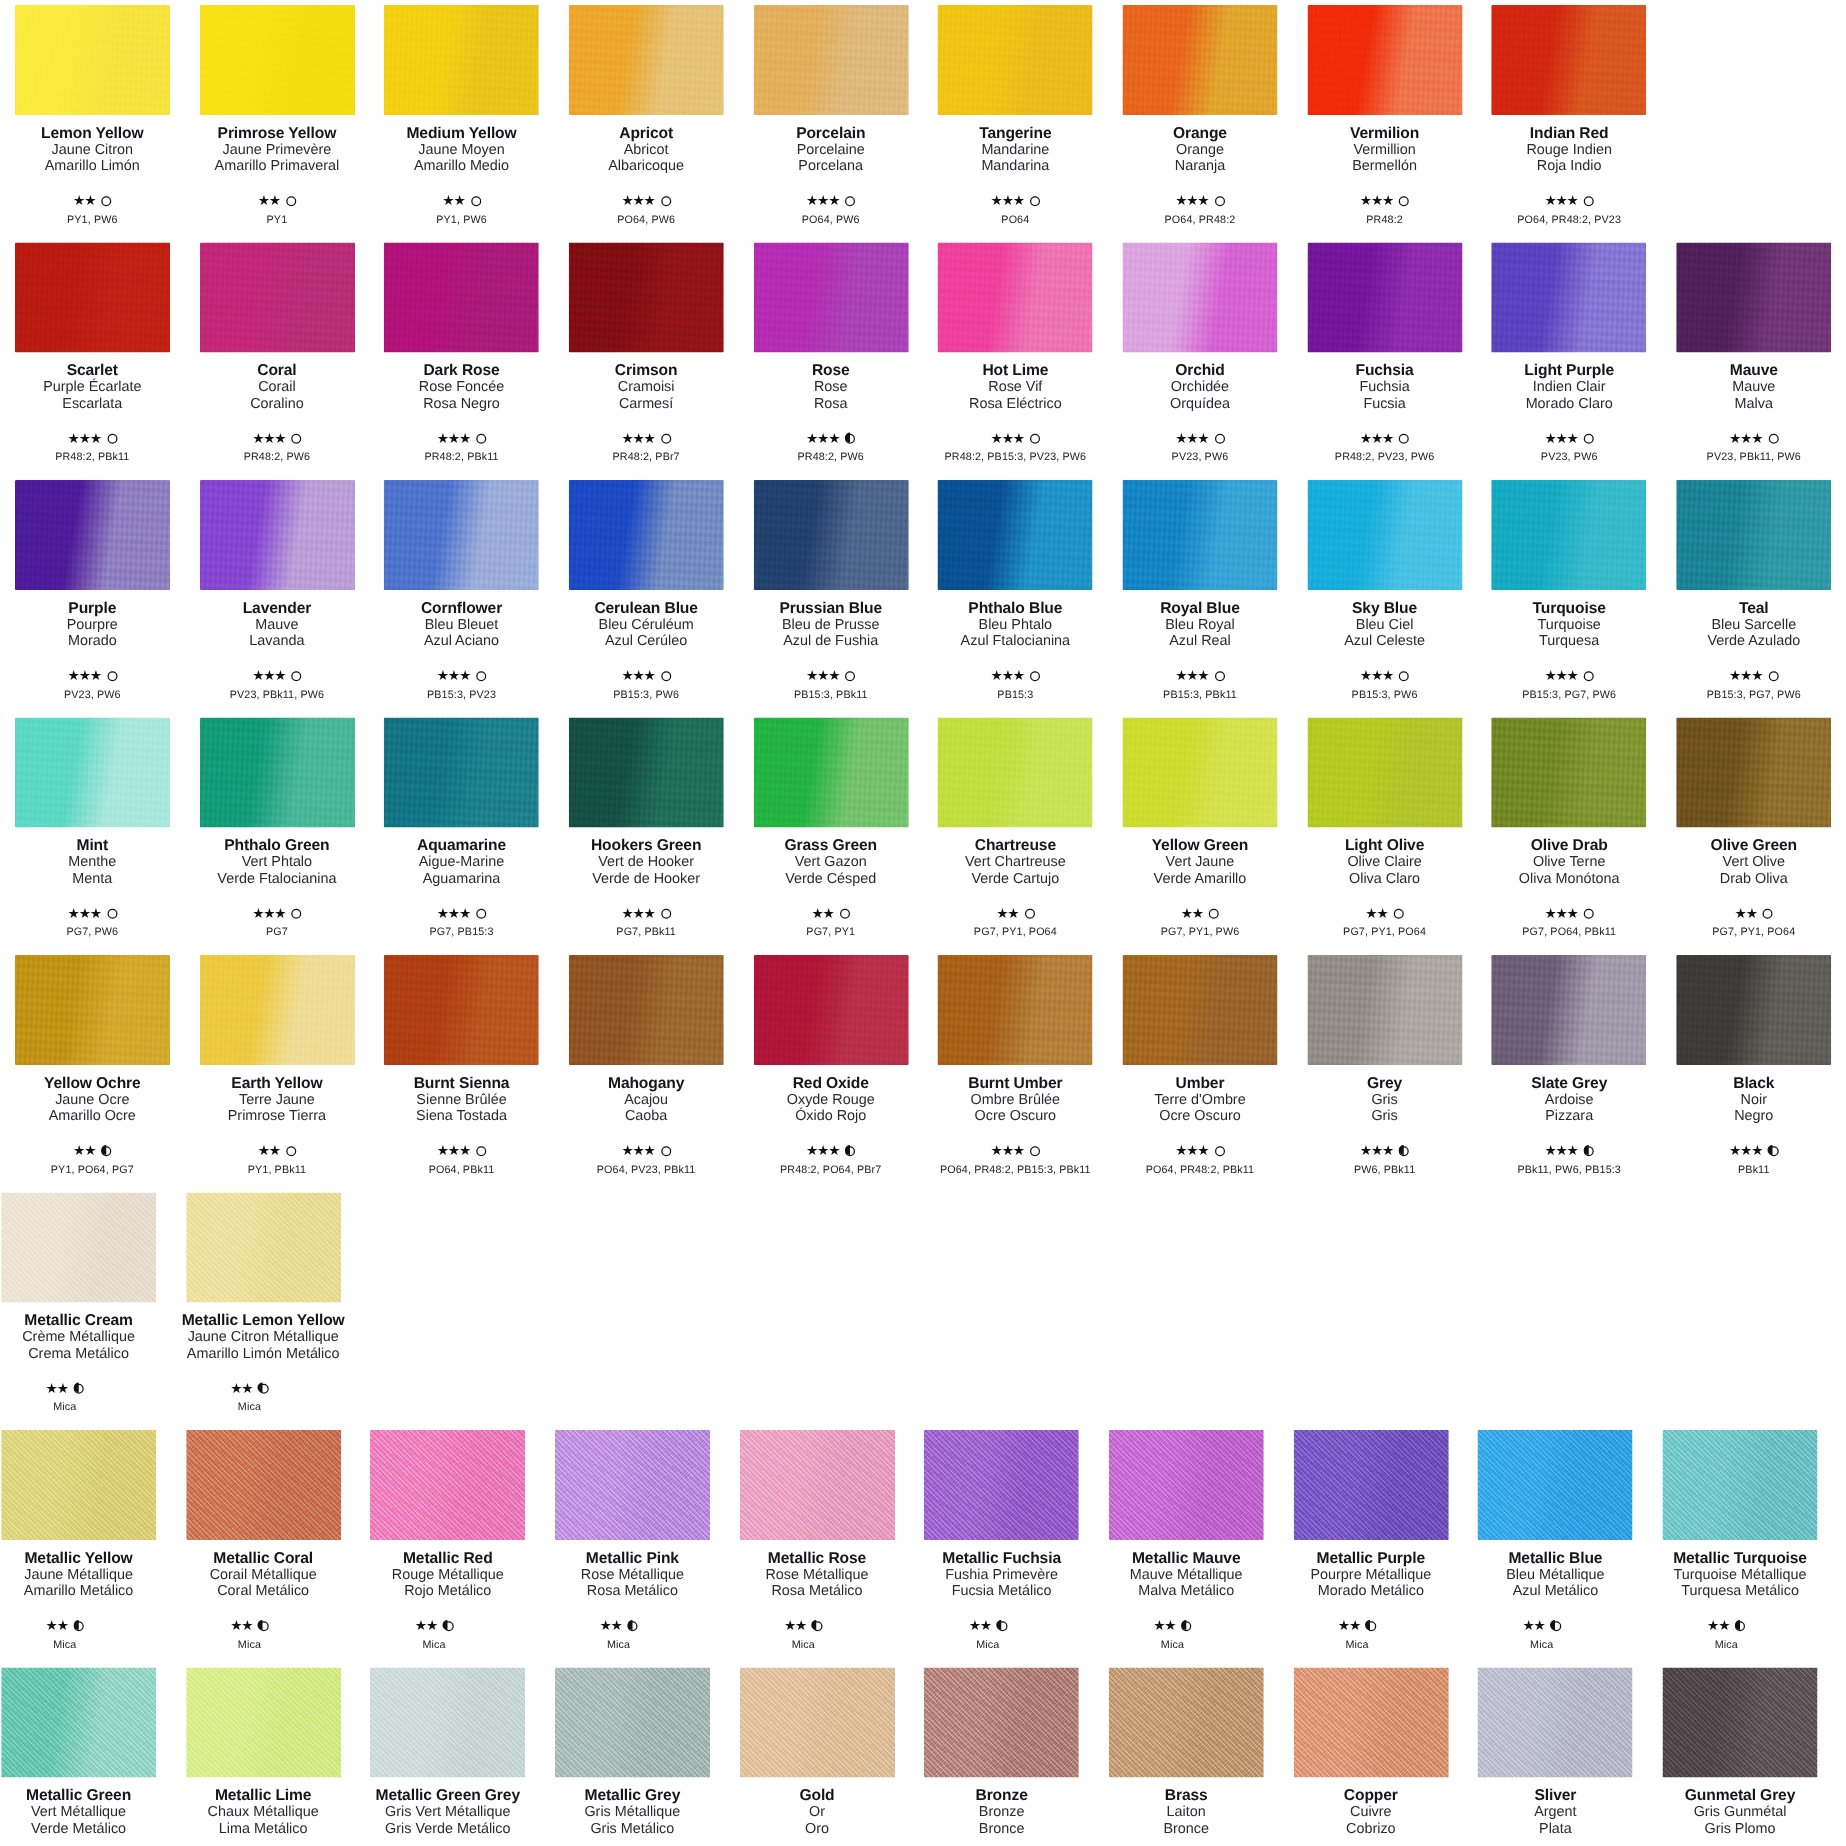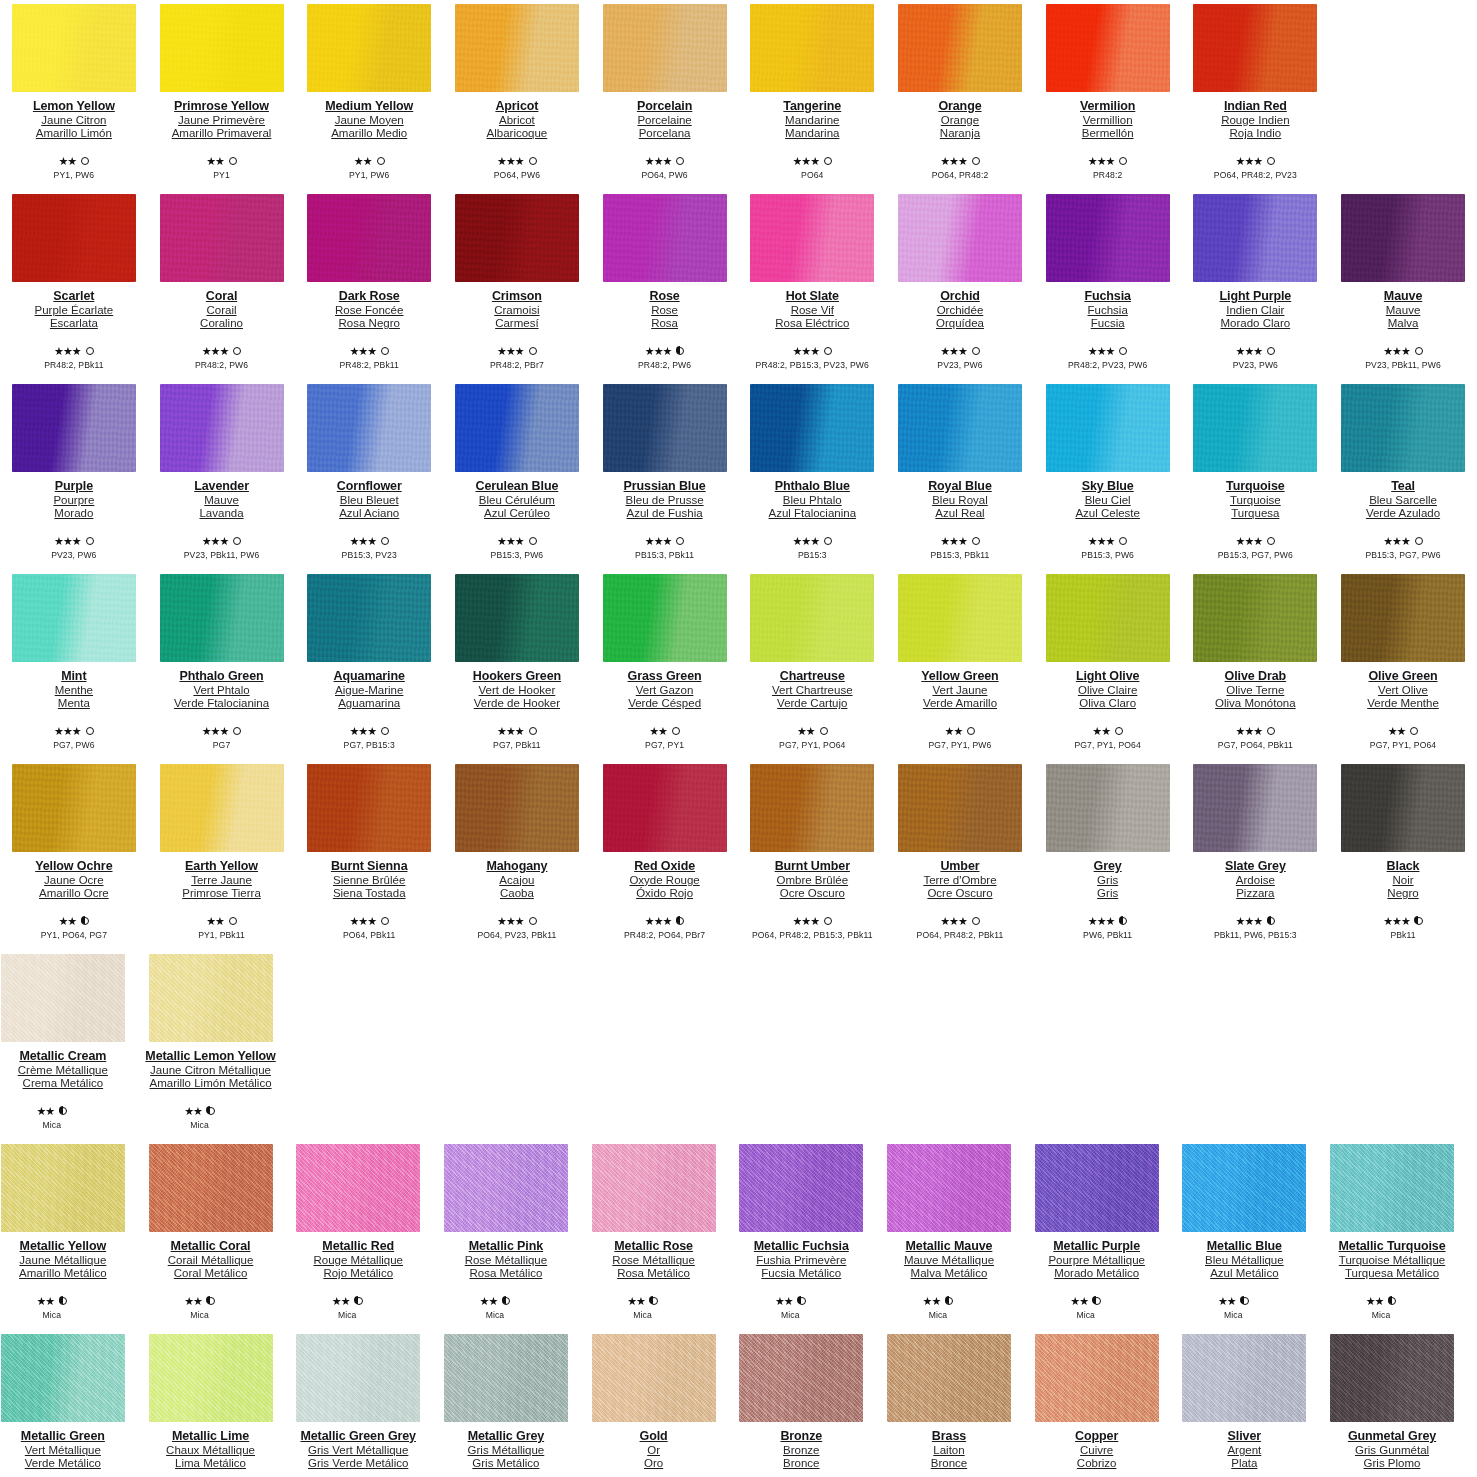--- a/index.html
+++ b/index.html
@@ -19,21 +19,20 @@
   .chart {
     width: 1477px;
     display: flex;
     flex-direction: column;
   }
 
   .swatch-row {
     display: grid;
     grid-template-columns: repeat(10, 147.7px);
     width: 1473px;
-    text-decoration: underline;
   }
 
   .swatch-cell {
     width: 147.7px;
     height: 190px;
     box-sizing: border-box;
     display: flex;
     flex-direction: column;
     align-items: center;
     position: relative;
@@ -399,21 +398,21 @@
           </div>
           <div class="pigments">PR48:2, PW6</div>
         </div>
       </div>
       <div class="swatch-cell">
         <div class="patch">
           <div class="wash" style="background: linear-gradient(100deg, rgb(238, 62, 154) 0%, rgb(238, 62, 154) 38%, rgb(238, 111, 177) 62%, rgb(238, 111, 177) 100%);"></div>
           <div class="grain"></div>
         </div>
         <div class="labels">
-          <div class="name-en">Hot Slate</div>
+          <div class="name-en">Hot Lime</div>
           <div class="name-fr">Rose Vif</div>
           <div class="name-es">Rosa Eléctrico</div>
         </div>
         <div class="foot">
           <div class="marks">
             <span class="stars">★★★</span>
             <span class="opacity-glyph "></span>
           </div>
           <div class="pigments">PR48:2, PB15:3, PV23, PW6</div>
         </div>
@@ -837,21 +836,21 @@
         </div>
       </div>
       <div class="swatch-cell">
         <div class="patch">
           <div class="wash" style="background: linear-gradient(100deg, rgb(107, 79, 29) 0%, rgb(107, 79, 29) 38%, rgb(138, 107, 43) 62%, rgb(138, 107, 43) 100%);"></div>
           <div class="grain"></div>
         </div>
         <div class="labels">
           <div class="name-en">Olive Green</div>
           <div class="name-fr">Vert Olive</div>
-          <div class="name-es">Verde Menthe</div>
+          <div class="name-es">Drab Oliva</div>
         </div>
         <div class="foot">
           <div class="marks">
             <span class="stars">★★</span>
             <span class="opacity-glyph "></span>
           </div>
           <div class="pigments">PG7, PY1, PO64</div>
         </div>
       </div>
     </div>

